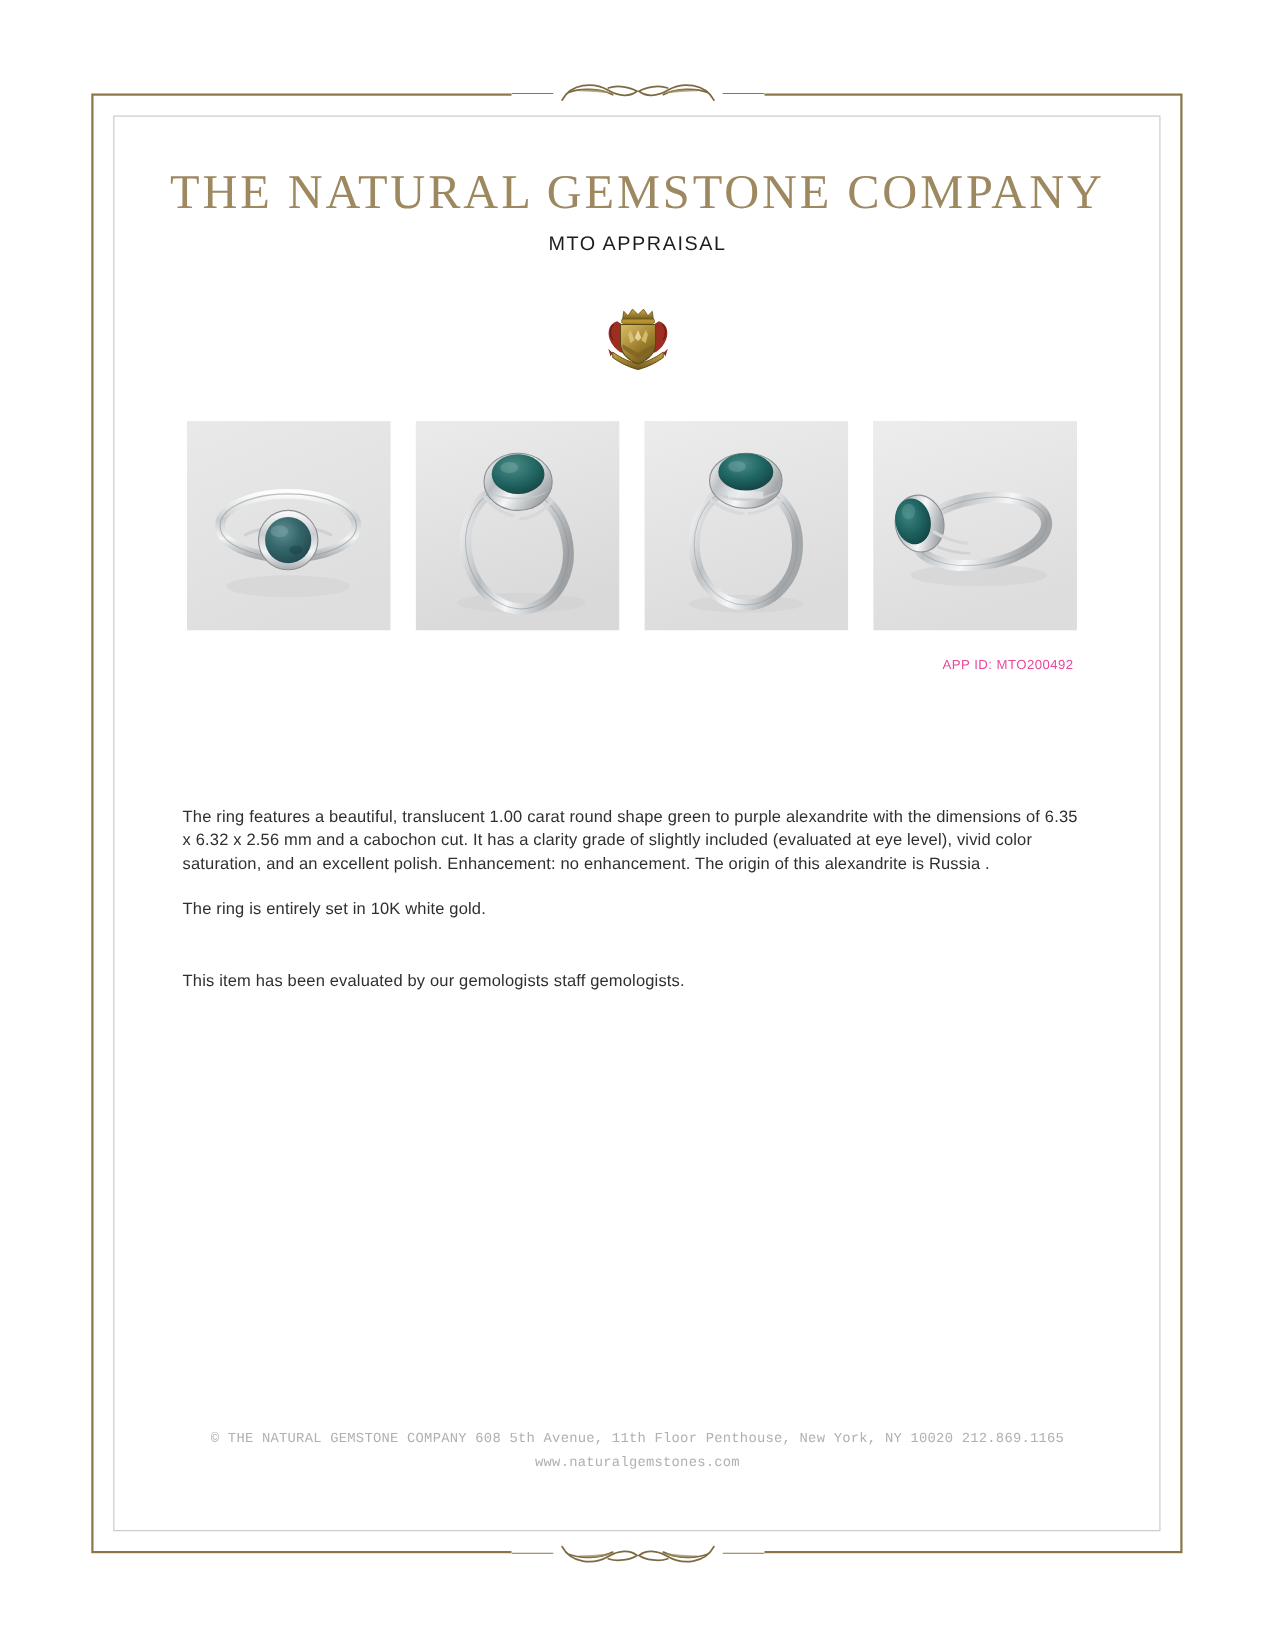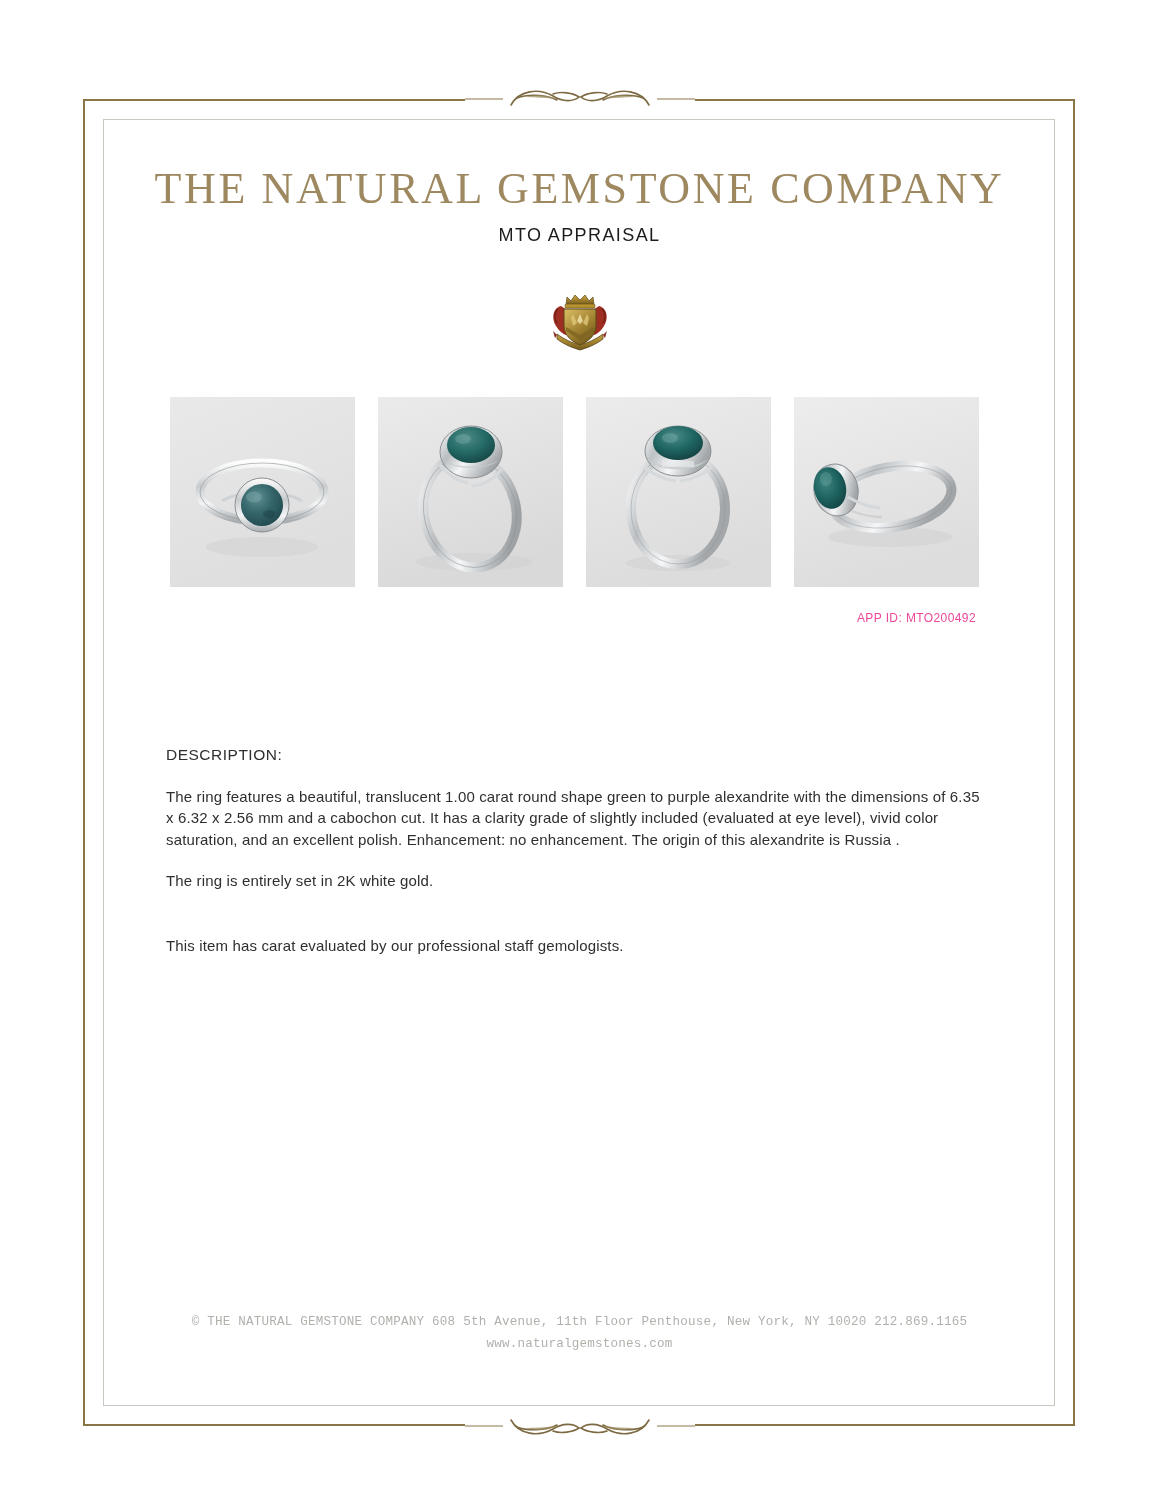--- a/index.html
+++ b/index.html
@@ -12,21 +12,21 @@
     height: 1500px;
     font-family: "Liberation Sans", sans-serif;
     -webkit-font-smoothing: antialiased;
     position: relative;
     overflow: hidden;
   }
 
   
   .page {
     position: absolute;
-    left: 0; top: 14px;
+    left: 0; top: 0;
     width: 1159px;
     height: 1060px;
     background: #ffffff;
     border-radius: 10px;
   }
 
   .outer-border {
     position: absolute;
     left: 83px;
     top: 85px;
@@ -397,29 +397,28 @@
         <path d="M58 114 C68 118, 78 120, 88 120" fill="none" stroke="#cfd2d4" stroke-width="2.4"></path>
       </svg>
     </div>
 
   </div>
 
   <div class="app-id">APP ID: MTO200492</div>
 
   <div class="content">
 
-    <div class="section-label">DESCRIPTION:</div>
 
     <p class="para">The ring features a beautiful, translucent 1.00 carat round shape green to purple alexandrite with the dimensions of 6.35 x 6.32 x 2.56 mm and a cabochon cut. It has a clarity grade of slightly included (evaluated at eye level), vivid color saturation, and an excellent polish. Enhancement: no enhancement. The origin of this alexandrite is Russia .</p>
-    <p class="para">The ring is entirely set in 2K white gold.</p>
+    <p class="para">The ring is entirely set in 10K white gold.</p>
 
     <div class="spacer-lg"></div>
 
 
-    <p class="para">This item has carat evaluated by our professional staff gemologists.</p>
+    <p class="para">This item has been evaluated by our gemologists staff gemologists.</p>
 
   </div>
 
   <div class="footer">
     <div class="footer-line">© THE NATURAL GEMSTONE COMPANY  608 5th Avenue, 11th Floor Penthouse, New York, NY  10020     212.869.1165</div>
     <div class="footer-line">www.naturalgemstones.com</div>
   </div>
 
 </div>
 

